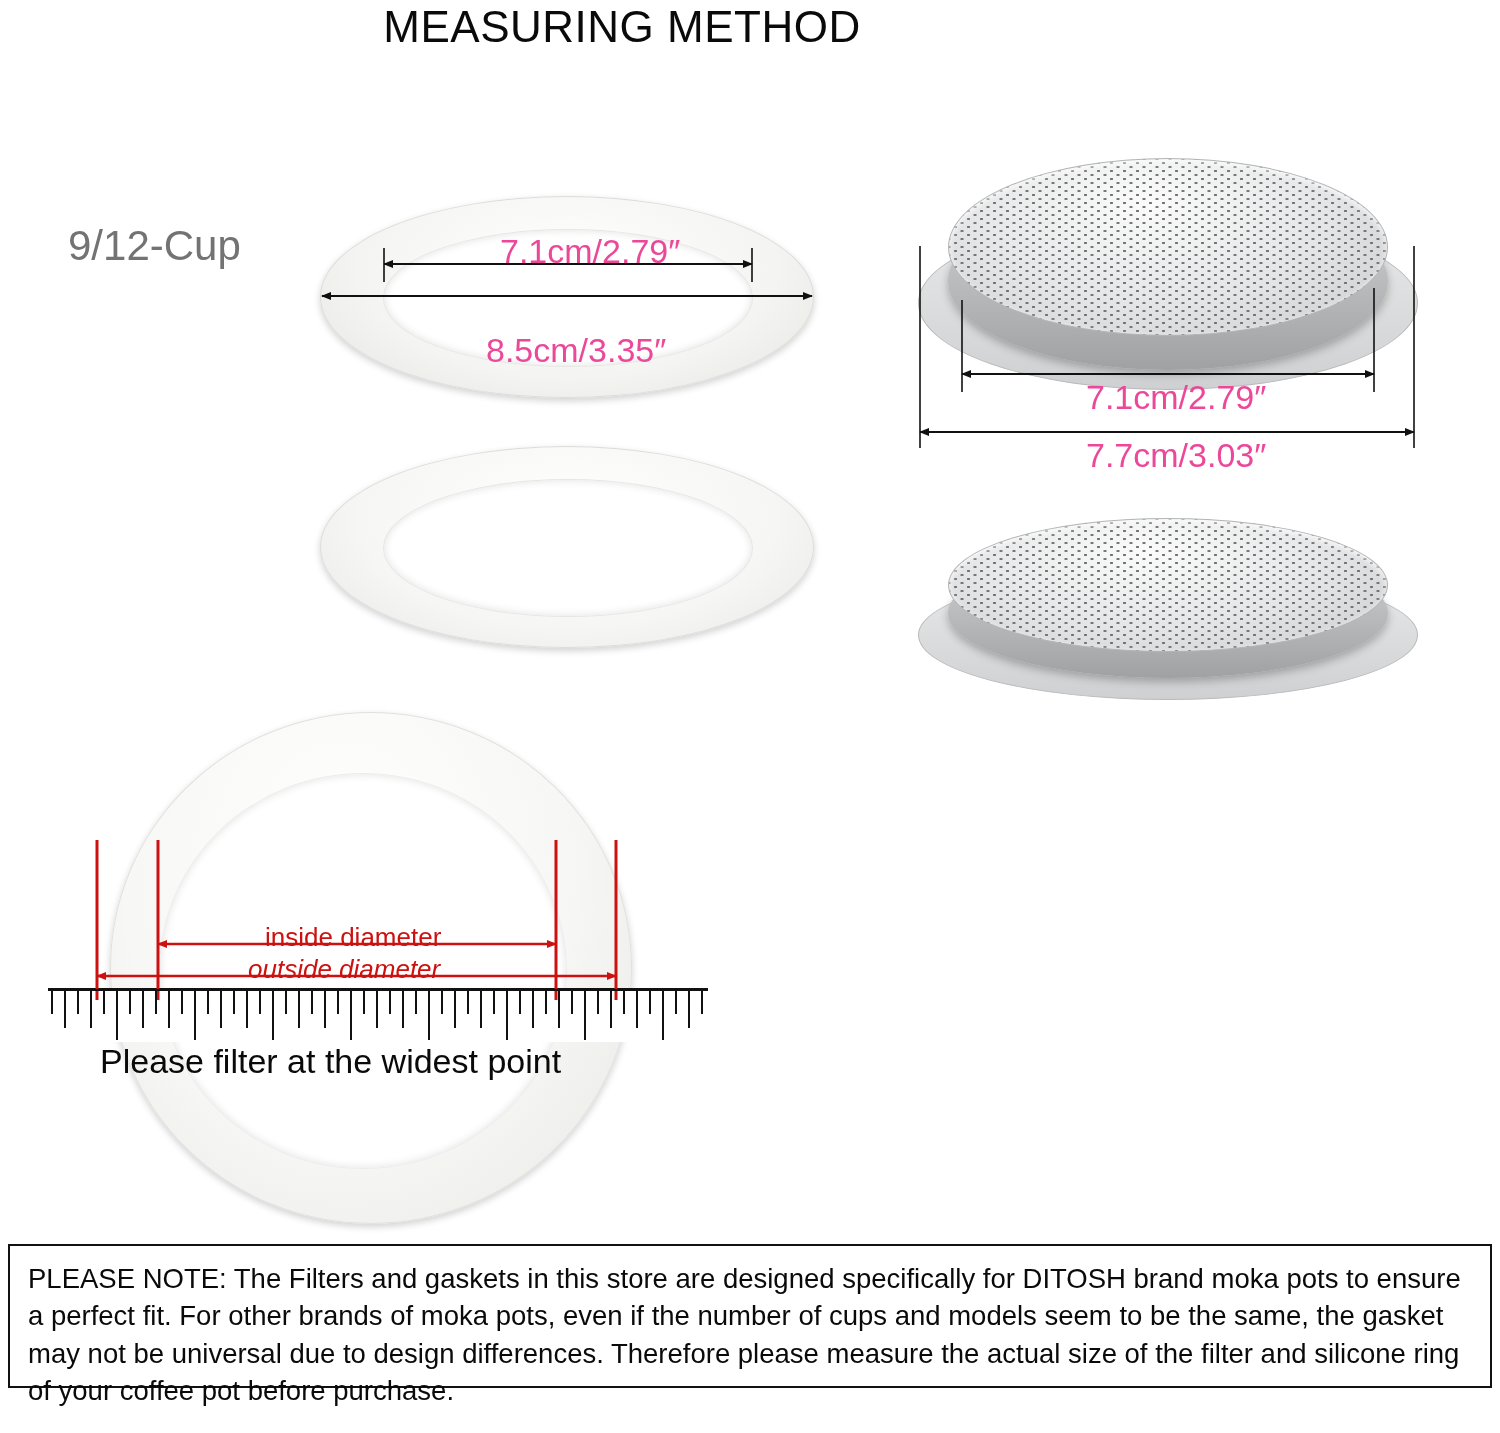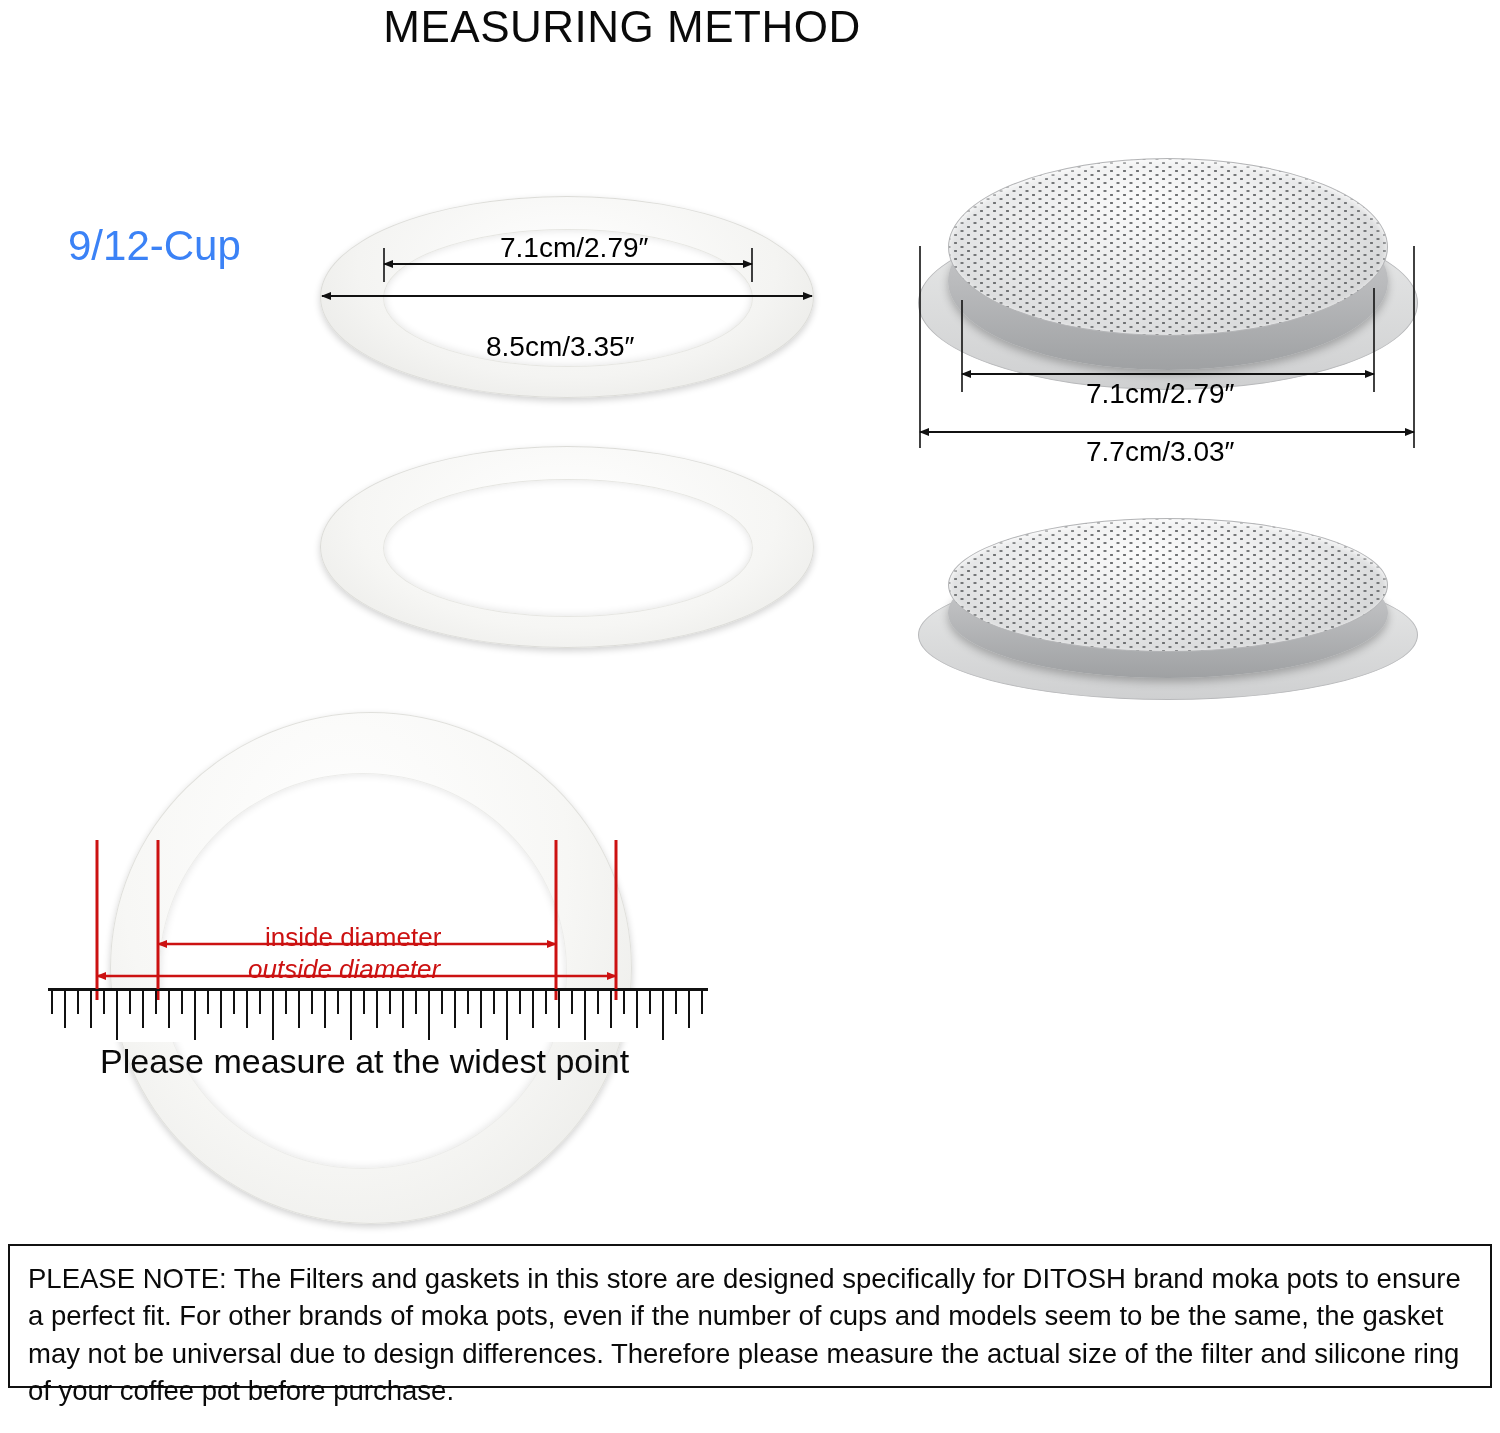--- a/index.html
+++ b/index.html
@@ -41,21 +41,21 @@
     font-size: 35px;
     line-height: 1.28;
     color: #0a0a0a;
   }
 
   .cup-label {
     position: absolute;
     top: 222px;
     left: 68px;
     font-size: 42px;
-    color: #3b82f6;
+    color: #737373;
   }
 
   
   .gasket {
     position: absolute;
     border-radius: 50%;
     background: #fdfdfc;
     box-shadow: 0 3px 7px rgba(0,0,0,0.18);
   }
   .gasket .hole {
@@ -132,22 +132,22 @@
   #filter-1 .filter-top  { left: 30px;top: 0;    width: 438px; height: 176px; }
 
   #filter-2 { left: 918px; top: 518px; width: 500px; height: 180px; }
   #filter-2 .filter-rim  { left: 0;   top: 52px; width: 498px; height: 128px; }
   #filter-2 .filter-base { left: 30px;top: 30px; width: 440px; height: 130px; }
   #filter-2 .filter-top  { left: 30px;top: 0;    width: 438px; height: 132px; }
 
   
   .dim-label {
     position: absolute;
-    font-size: 28px;
-    color: #000000;
+    font-size: 34px;
+    color: #ec4899;
     white-space: nowrap;
   }
   .dim-label.red { color: #cc1111; font-size: 26px; }
 
   svg.overlay {
     position: absolute;
     left: 0; top: 0;
     width: 1500px; height: 1433px;
     pointer-events: none;
   }
@@ -326,19 +326,19 @@
 
   <div class="dim-label" style="left:500px; top:232px;">7.1cm/2.79″</div>
   <div class="dim-label" style="left:486px; top:288px;margin-top:43px;">8.5cm/3.35″</div>
 
   <div class="dim-label" style="left:1086px; top:378px;">7.1cm/2.79″</div>
   <div class="dim-label" style="left:1086px; top:436px;">7.7cm/3.03″</div>
 
   <div class="dim-label red" style="left:265px; top:922px;">inside diameter</div>
   <div class="dim-label red" style="left:248px; top:954px;font-style:italic;">outside diameter</div>
 
-  <div class="caption-measure">Please measure at the widest point</div>
+  <div class="caption-measure">Please filter at the widest point</div>
 
   <div class="note-box">
     <div class="note-text">PLEASE NOTE: The Filters and gaskets in this store are designed specifically for DITOSH brand moka pots to ensure a perfect fit. For other brands of moka pots, even if the number of cups and models seem to be the same, the gasket may not be universal due to design differences. Therefore please measure the actual size of the filter and silicone ring of your coffee pot before purchase.</div>
   </div>
 
 </div>
 
 </body></html>

